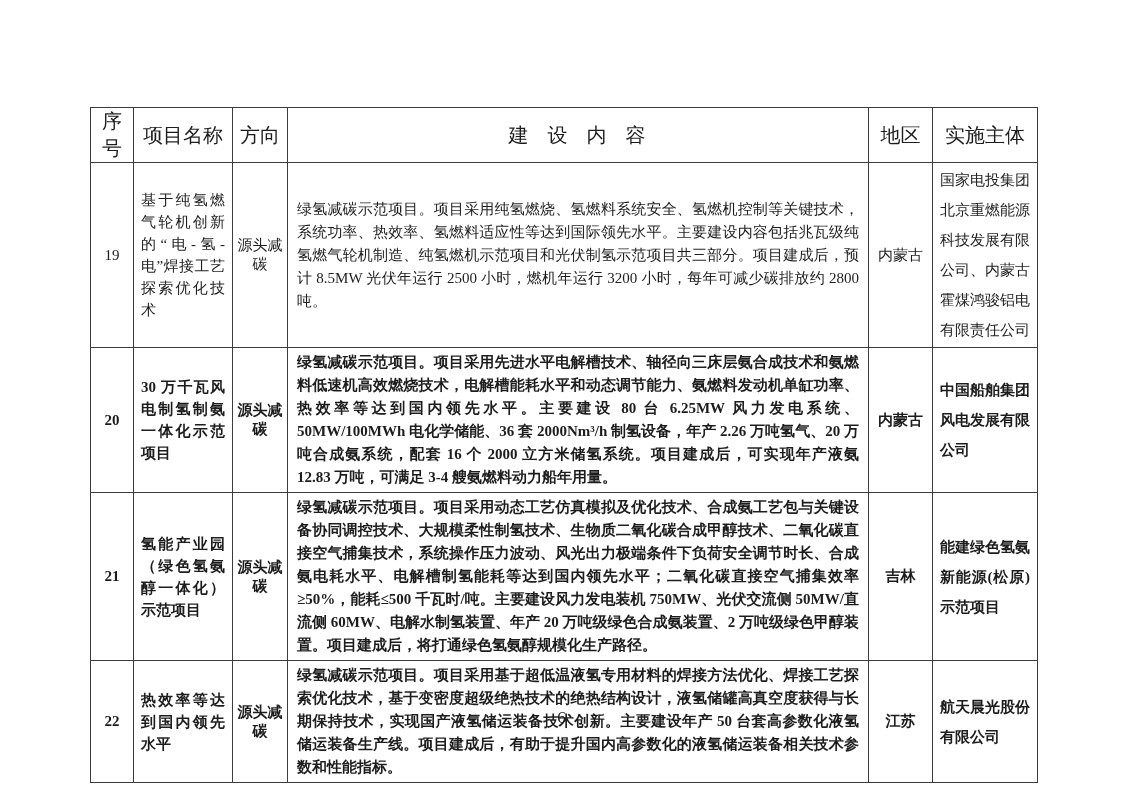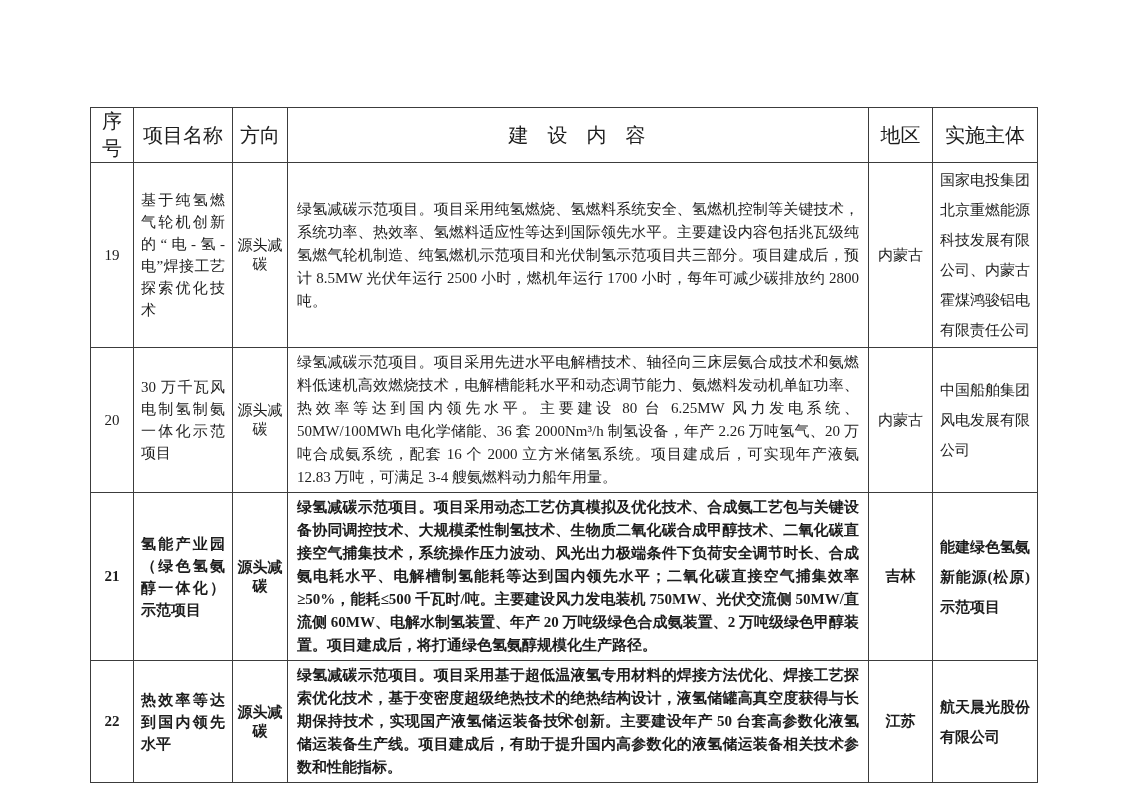--- a/index.html
+++ b/index.html
@@ -48,21 +48,21 @@
     line-height:23px;
     vertical-align:middle;
   }
   td.c-entity{
     padding:2px 7px;
     text-align:justify;
     text-justify:inter-character;
     line-height:30px;
   }
   tr.r19>td{height:122px;}
-  tr.r20>td{height:138px;}
+  tr.r20>td{height:138px;font-weight:bold;}
   tr.r21>td{height:165px;font-weight:bold;}
   tr.r22>td{height:117px;font-weight:bold;}
   .page-number{
     position:absolute;
     left:0;right:0;
     top:708px;
     text-align:center;
     font-size:17px;
     color:#1d1d1d;
   }
@@ -88,21 +88,21 @@
       <th class="c-direction">方向</th>
       <th class="c-content">建 设 内 容</th>
       <th class="c-region">地区</th>
       <th class="c-entity">实施主体</th>
     </tr>
 
     <tr class="r19">
       <td class="c-seq">19</td>
       <td class="c-name">基于纯氢燃气轮机创新的“电-氢-电”焊接工艺探索优化技术</td>
       <td class="c-direction">源头减碳</td>
-      <td class="c-content">绿氢减碳示范项目。项目采用纯氢燃烧、氢燃料系统安全、氢燃机控制等关键技术，系统功率、热效率、氢燃料适应性等达到国际领先水平。主要建设内容包括兆瓦级纯氢燃气轮机制造、纯氢燃机示范项目和光伏制氢示范项目共三部分。项目建成后，预计 8.5MW 光伏年运行 2500 小时，燃机年运行 1700 小时，每年可减少碳排放约 2800 吨。</td>
+      <td class="c-content">绿氢减碳示范项目。项目采用纯氢燃烧、氢燃料系统安全、氢燃机控制等关键技术，系统功率、热效率、氢燃料适应性等达到国际领先水平。主要建设内容包括兆瓦级纯氢燃气轮机制造、纯氢燃机示范项目和光伏制氢示范项目共三部分。项目建成后，预计 8.5MW 光伏年运行 2500 小时，燃机年运行 3200 小时，每年可减少碳排放约 2800 吨。</td>
       <td class="c-region">内蒙古</td>
       <td class="c-entity">国家电投集团北京重燃能源科技发展有限公司、内蒙古霍煤鸿骏铝电有限责任公司</td>
     </tr>
 
     <tr class="r20">
       <td class="c-seq">20</td>
       <td class="c-name">30 万千瓦风电制氢制氨一体化示范项目</td>
       <td class="c-direction">源头减碳</td>
       <td class="c-content">绿氢减碳示范项目。项目采用先进水平电解槽技术、轴径向三床层氨合成技术和氨燃料低速机高效燃烧技术，电解槽能耗水平和动态调节能力、氨燃料发动机单缸功率、热效率等达到国内领先水平。主要建设 80 台 6.25MW 风力发电系统、50MW/100MWh 电化学储能、36 套 2000Nm³/h 制氢设备，年产 2.26 万吨氢气、20 万吨合成氨系统，配套 16 个 2000 立方米储氢系统。项目建成后，可实现年产液氨 12.83 万吨，可满足 3-4 艘氨燃料动力船年用量。</td>
       <td class="c-region">内蒙古</td>

